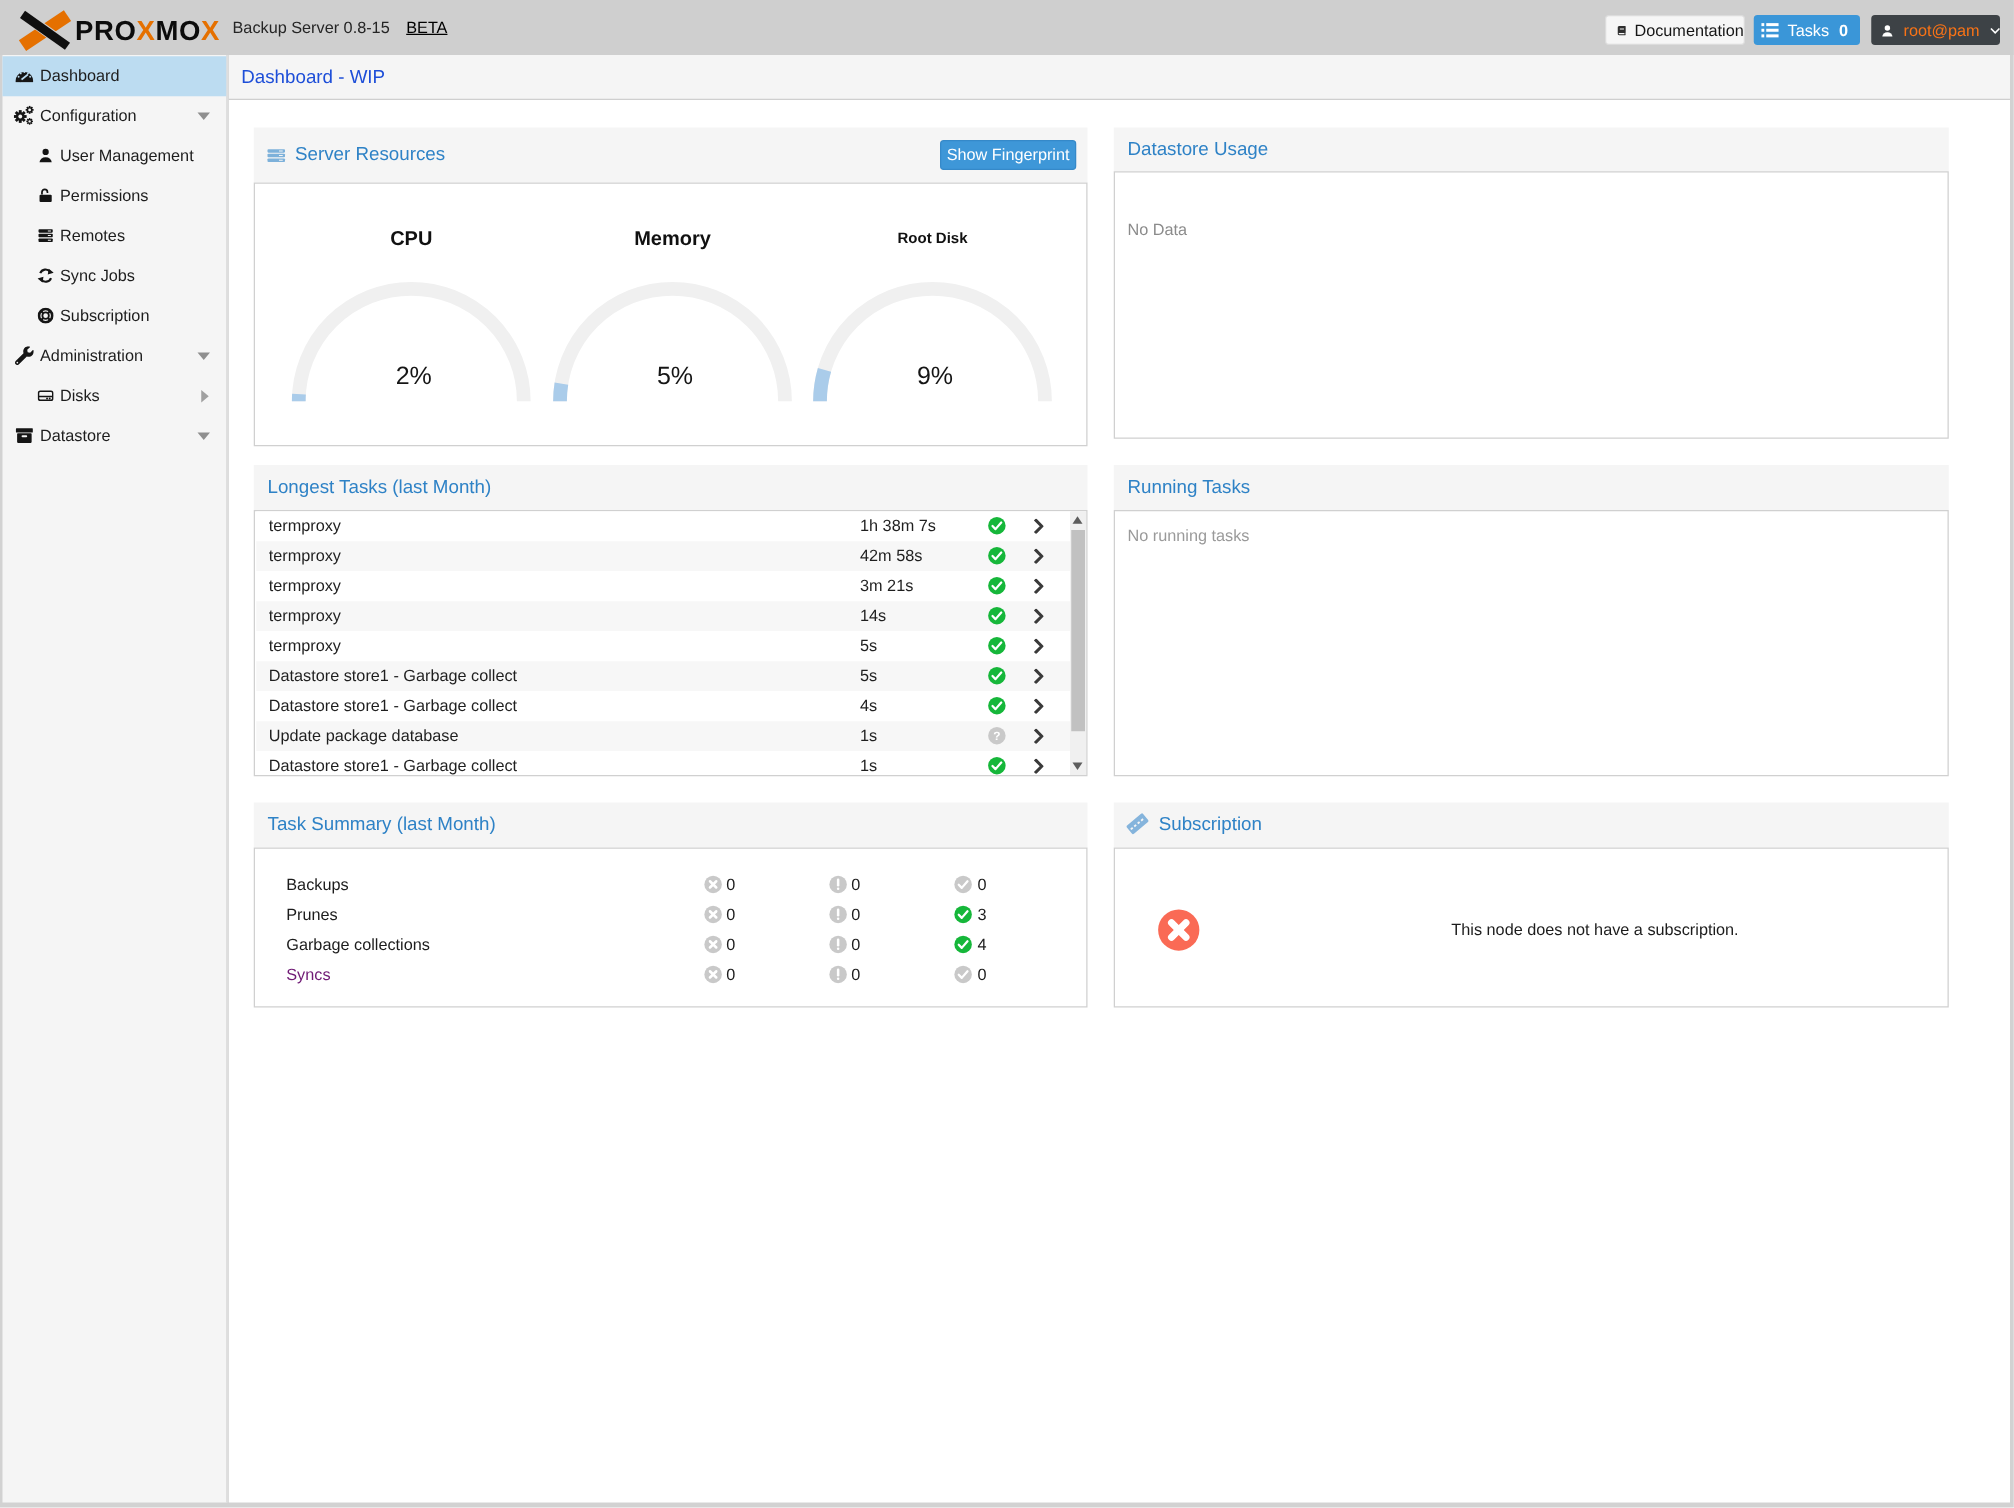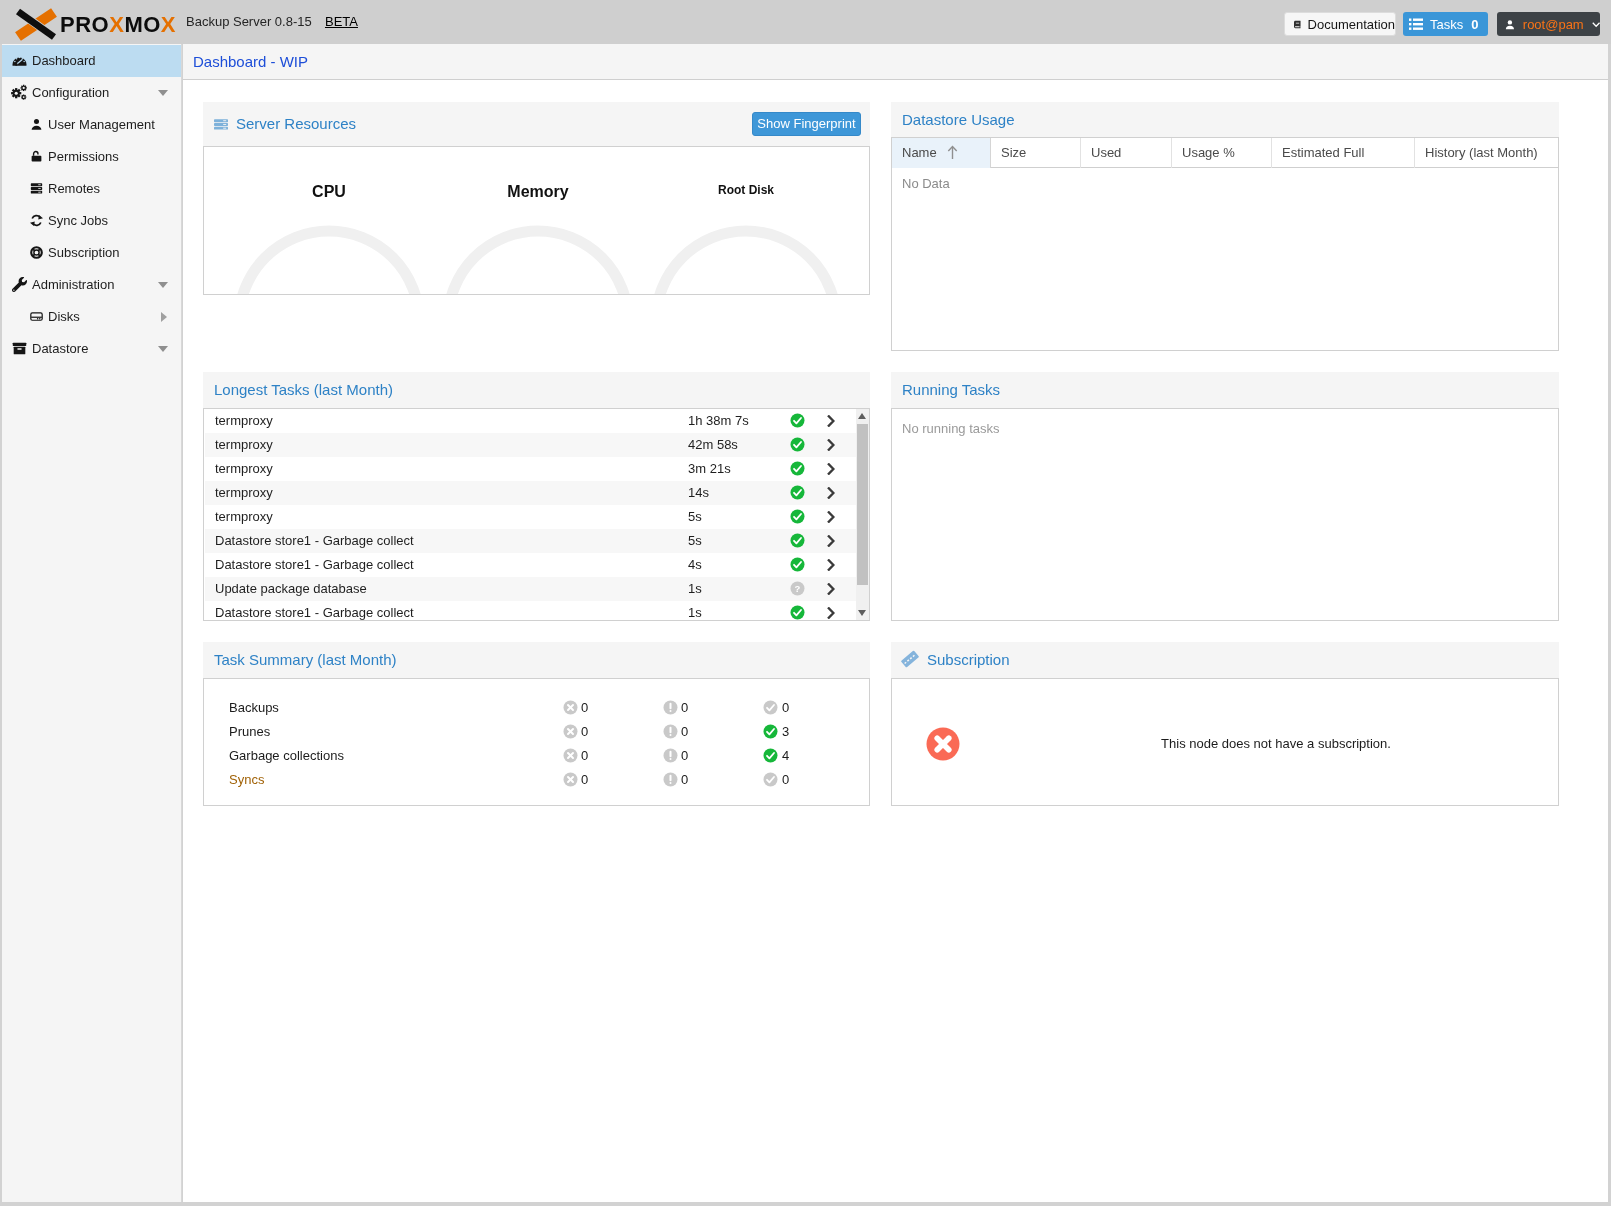--- a/index.html
+++ b/index.html
@@ -224,21 +224,21 @@
         <rect x="1" y="6.2" width="14" height="3.5" rx="0.8"></rect>
         <rect x="1" y="10.8" width="14" height="3.5" rx="0.8"></rect>
       </g>
       <g stroke="#f5f5f5" stroke-width="1">
         <path d="M10.2,3.35 h3 M10.2,7.95 h3 M10.2,12.55 h3"></path>
       </g>
     </svg>
   <span class="ptitle" style="left:33px;top:13px;">Server Resources</span>
   <div class="abs" style="left:549px;top:10px;width:109px;height:24px;background:#3e97d8;border:1px solid #3589c9;border-radius:3px;color:#fff;font-size:13px;text-align:center;line-height:22px;">Show Fingerprint</div>
 </div>
-<div class="pbody" style="left:203px;top:146px;width:667px;height:149px;overflow:hidden;">
+<div class="pbody" style="left:203px;top:146px;width:667px;height:211px;overflow:hidden;">
   <div class="abs" style="left:75px;top:36px;width:100px;text-align:center;font-size:16px;font-weight:bold;color:#111;">CPU</div>
   <div class="abs" style="left:284px;top:36px;width:100px;text-align:center;font-size:16px;font-weight:bold;color:#111;">Memory</div>
   <div class="abs" style="left:492px;top:36px;width:100px;text-align:center;font-size:12px;font-weight:bold;color:#111;">Root Disk</div>
 
   <svg class="abs" style="left:24px;top:73px" width="202" height="102" viewBox="0 0 202 102">
     <path d="M11,101 A90,90 0 0 1 191,101" fill="none" stroke="#f0f0f0" stroke-width="11"></path>
     <path d="M11,101 A90,90 0 0 1 11.18,95.35" fill="none" stroke="#aaccea" stroke-width="11"></path>
   </svg>
   <svg class="abs" style="left:233px;top:73px" width="202" height="102" viewBox="0 0 202 102">
     <path d="M11,101 A90,90 0 0 1 191,101" fill="none" stroke="#f0f0f0" stroke-width="11"></path>
@@ -250,35 +250,20 @@
   </svg>
   <div class="abs" style="left:77px;top:143px;width:100px;text-align:center;font-size:20px;color:#151515;">2%</div>
   <div class="abs" style="left:286px;top:143px;width:100px;text-align:center;font-size:20px;color:#151515;">5%</div>
   <div class="abs" style="left:494px;top:143px;width:100px;text-align:center;font-size:20px;color:#151515;">9%</div>
 </div>
 
 <div class="phead" style="left:891px;top:102px;width:668px;height:36px;">
   <span class="ptitle" style="left:11px;">Datastore Usage</span>
 </div>
 <div class="pbody" style="left:891px;top:137px;width:668px;height:214px;">
-  <div class="abs" style="left:0;top:0;width:666px;height:30px;border-bottom:1px solid #cfcfcf;font-size:13px;color:#4a4a4a;">
-    <div class="abs" style="left:0;top:0;width:99px;height:30px;background:#e9f2fa;border-right:1px solid #d5d5d5;line-height:29px;padding-left:10px;">Name
-      <svg class="abs" style="left:55px;top:7px" width="11" height="15" viewBox="0 0 11 15">
-          <g stroke="#8f8f8f" stroke-width="1.4" fill="none">
-            <path d="M5.5,14 V2"></path>
-            <path d="M1.3,6 L5.5,1.5 L9.7,6"></path>
-          </g>
-        </svg>
-    </div>
-    <div class="abs" style="left:99px;top:0;width:90px;height:30px;border-right:1px solid #e2e2e2;line-height:29px;padding-left:10px;">Size</div>
-    <div class="abs" style="left:189px;top:0;width:91px;height:30px;border-right:1px solid #e2e2e2;line-height:29px;padding-left:10px;">Used</div>
-    <div class="abs" style="left:280px;top:0;width:100px;height:30px;border-right:1px solid #e2e2e2;line-height:29px;padding-left:10px;">Usage %</div>
-    <div class="abs" style="left:380px;top:0;width:143px;height:30px;border-right:1px solid #e2e2e2;line-height:29px;padding-left:10px;">Estimated Full</div>
-    <div class="abs" style="left:523px;top:0;width:143px;height:30px;line-height:29px;padding-left:10px;">History (last Month)</div>
-  </div>
   <div class="abs" style="left:10px;top:38px;font-size:13px;color:#8b8b8b;">No Data</div>
 </div>
 
 <div class="phead" style="left:203px;top:372px;width:667px;height:36px;">
   <span class="ptitle" style="left:11px;">Longest Tasks (last Month)</span>
 </div>
 <div class="pbody" style="left:203px;top:408px;width:667px;height:213px;overflow:hidden;" id="ltbody">
     <div class="trow" style="top:0px;width:652px;background:#fff">
       <span class="nm">termproxy</span>
       <span class="dur">1h 38m 7s</span>
@@ -455,21 +440,21 @@
           <path d="M7.5,3.8 v4.4"></path>
           <path d="M7.5,10.9 v0.1"></path>
         </g>
       </svg></div>
     <div class="abs" style="left:477px;top:65px;height:24px;line-height:24px;font-size:13px;color:#1c1c1c;">0</div>
     <div class="abs" style="left:559px;top:69px;"><svg width="15" height="15" viewBox="0 0 15 15">
         <circle cx="7.5" cy="7.5" r="7" fill="#16b73a"></circle>
         <path d="M4,7.8 l2.4,2.5 L11,5" stroke="#fff" stroke-width="1.8" fill="none" stroke-linecap="round" stroke-linejoin="round"></path>
       </svg></div>
     <div class="abs" style="left:578px;top:65px;height:24px;line-height:24px;font-size:13px;color:#1c1c1c;">4</div>
-    <div class="abs" style="left:25px;top:89px;height:24px;line-height:24px;font-size:13px;color:#a16207;">Syncs</div>
+    <div class="abs" style="left:25px;top:89px;height:24px;line-height:24px;font-size:13px;color:#701a75;">Syncs</div>
     <div class="abs" style="left:359px;top:93px;"><svg width="15" height="15" viewBox="0 0 15 15">
         <circle cx="7.5" cy="7.5" r="7" fill="#c9c9c9"></circle>
         <g stroke="#fff" stroke-width="2" stroke-linecap="round">
           <path d="M5,5 l5,5"></path>
           <path d="M10,5 l-5,5"></path>
         </g>
       </svg></div>
     <div class="abs" style="left:377px;top:89px;height:24px;line-height:24px;font-size:13px;color:#1c1c1c;">0</div>
     <div class="abs" style="left:459px;top:93px;"><svg width="15" height="15" viewBox="0 0 15 15">
         <circle cx="7.5" cy="7.5" r="7" fill="#c9c9c9"></circle>

